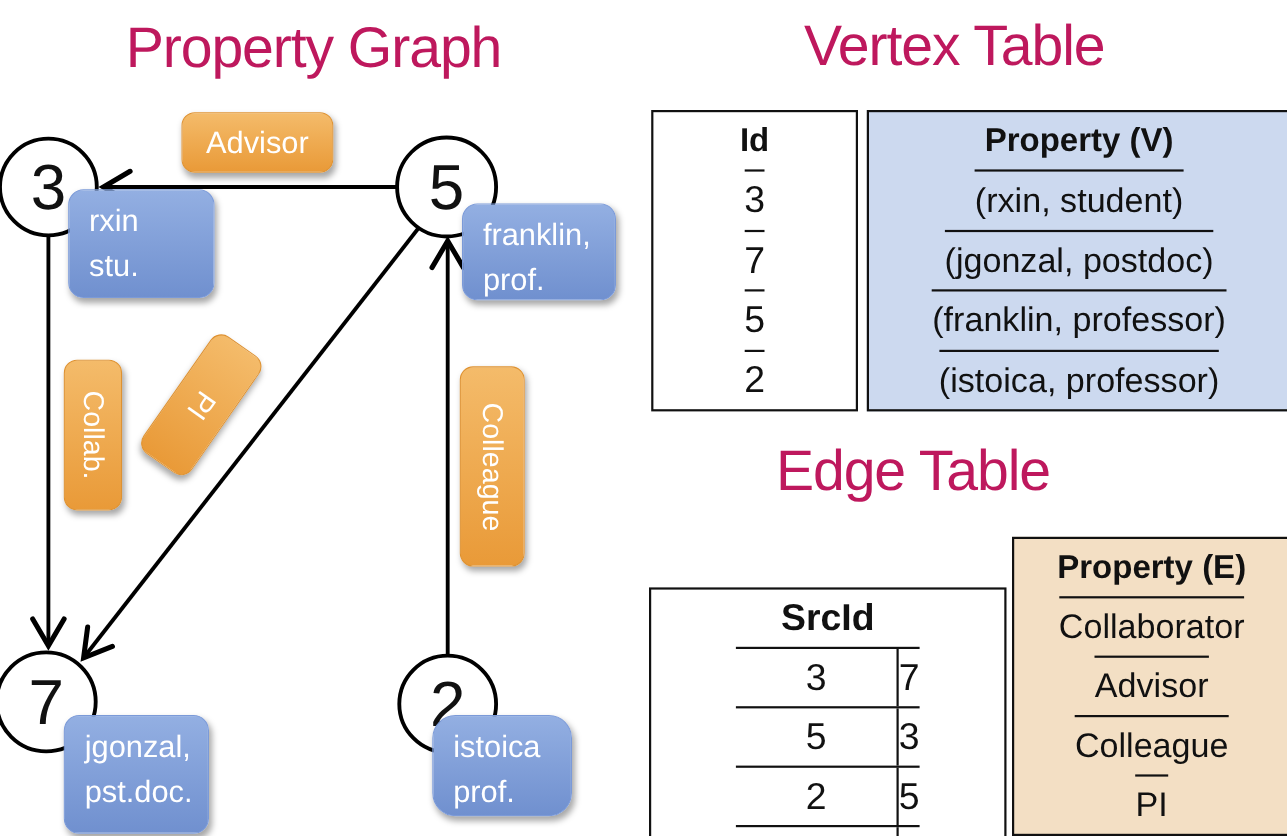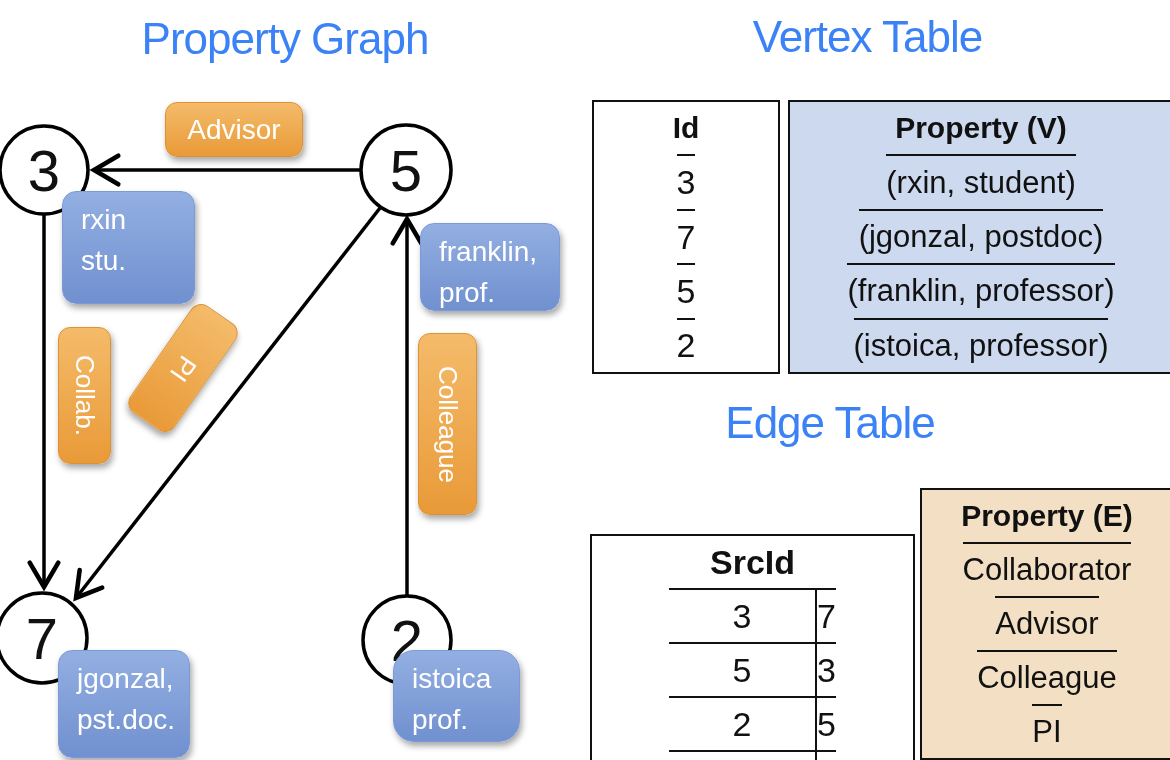--- a/index.html
+++ b/index.html
@@ -2,22 +2,22 @@
 <html><head>
 <meta charset="utf-8">
 <style>
   html,body{margin:0;padding:0;background:#fff;}
   .stage{
     position:relative;width:1170px;height:760px;overflow:hidden;background:#fff;
     font-family:"Liberation Sans",sans-serif;color:#111;
   }
   
   .big-title{
-    position:absolute;font-size:44px;font-weight:300;letter-spacing:-1px;
-    text-align:center;color:#3b82f6;white-space:nowrap;
+    position:absolute;font-size:52px;font-weight:300;letter-spacing:-1px;
+    text-align:center;color:#be185d;white-space:nowrap;
   }
   #graph-title{left:40px;top:14px;width:490px;}
   #vertex-title{left:595px;top:12px;width:545px;}
   #edge-title{left:560px;top:398px;width:540px;}
 
   
   #graph-svg{position:absolute;left:0;top:0;}
 
   .node-num{
     position:absolute;display:flex;align-items:center;justify-content:center;
@@ -46,22 +46,22 @@
   
   .blabel{
     position:absolute;border-radius:14px;
     background:linear-gradient(#93afe2,#7090cf);
     border:1.5px solid #7b9ad8;
     box-shadow:2px 4px 6px rgba(0,0,0,.35);
     color:#fff;font-size:28px;line-height:1.45;
     padding:8px 8px 8px 18px;box-sizing:border-box;
   }
   .blabel span{display:block;}
-  #rxin-label{left:62px;top:191px;width:133px;height:113px;}
-  #franklin-label{left:420px;top:185px;width:140px;height:88px;margin-top:38px;}
+  #rxin-label{left:62px;top:172px;width:133px;height:99px;}
+  #franklin-label{left:420px;top:185px;width:140px;height:88px;}
   #jgonzal-label{left:58px;top:650px;width:132px;height:108px;}
   #istoica-label{left:393px;top:650px;width:127px;height:92px;border-radius:21px;}
 
   
   .tcol{
     position:absolute;border:2.5px solid #111;box-sizing:border-box;
     display:flex;flex-direction:column;background:#fff;align-items:center;
   }
   .tcol .cell{
     flex:1;display:flex;align-items:center;justify-content:center;

